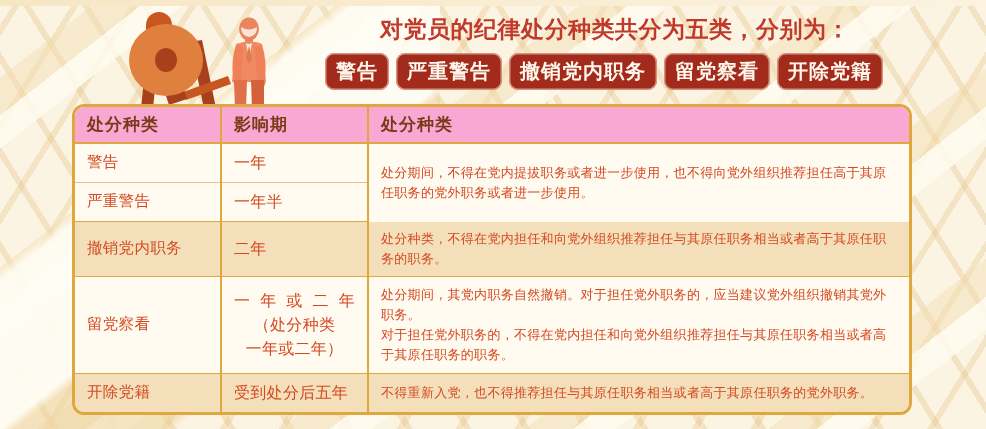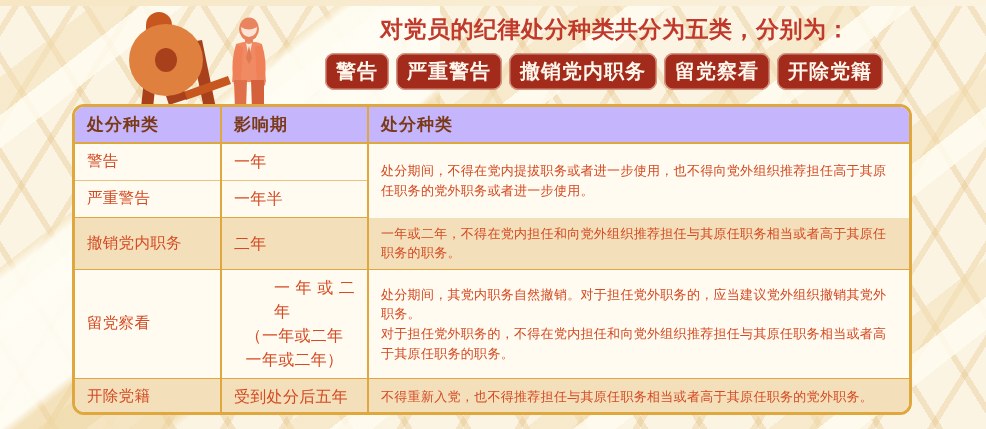--- a/index.html
+++ b/index.html
@@ -139,21 +139,21 @@
   table.tbl td, table.tbl th {
     vertical-align: middle;
     padding: 6px 12px;
     box-sizing: border-box;
   }
   col.c1 { width: 146px; }
   col.c2 { width: 147px; }
   col.c3 { width: auto; }
 
   thead th {
-    background: #c4b5fd;
+    background: #f9a8d4;
     color: #7A3A18;
     font-size: 17px;
     font-weight: bold;
     font-family: "DejaVu Serif", "Liberation Serif", serif;
     text-align: left;
     height: 28px;
     border-bottom: 2px solid #DFA83F;
     letter-spacing: 1px;
   }
   thead th.sep-r { border-right: 2px solid #DFA83F; }
@@ -172,21 +172,20 @@
   td.hairline-b { border-bottom: 1.5px solid #E6C37F; }
   tr.rowline td { border-bottom: 1.5px solid #DFA83F; }
 
   td.cat { font-size: 15.5px; }
   td.per { font-size: 16px; }
   td.con { font-size: 13px; line-height: 1.52; }
 
   .justify2 {
     text-align: justify;
     text-align-last: justify;
-    margin-left: 40px;
   }
   .p2 { margin: 0; }
 </style>
 </head>
 <body>
 
 <div id="poster">
 
   <div class="bg-diamond"></div>
   <div class="bg-bands"></div>
@@ -265,28 +264,28 @@
         </tr>
 
         <tr class="light rowline">
           <td class="cat sep-r">严重警告</td>
           <td class="per sep-r">一年半</td>
         </tr>
 
         <tr class="tan rowline">
           <td class="cat sep-r">撤销党内职务</td>
           <td class="per sep-r">二年</td>
-          <td class="con">一年或二年，不得在党内担任和向党外组织推荐担任与其原任职务相当或者高于其原任职务的职务。</td>
+          <td class="con">处分种类，不得在党内担任和向党外组织推荐担任与其原任职务相当或者高于其原任职务的职务。</td>
         </tr>
 
         <tr class="light rowline">
           <td class="cat sep-r">留党察看</td>
           <td class="per sep-r" style="text-align:center;">
             <div class="justify2">一年或二年</div>
-            <div>（一年或二年</div>
+            <div>（处分种类</div>
             <div>一年或二年）</div>
           </td>
           <td class="con">
             <p class="p2">处分期间，其党内职务自然撤销。对于担任党外职务的，应当建议党外组织撤销其党外职务。</p>
             <p class="p2">对于担任党外职务的，不得在党内担任和向党外组织推荐担任与其原任职务相当或者高于其原任职务的职务。</p>
           </td>
         </tr>
 
         <tr class="tan">
           <td class="cat sep-r">开除党籍</td>

